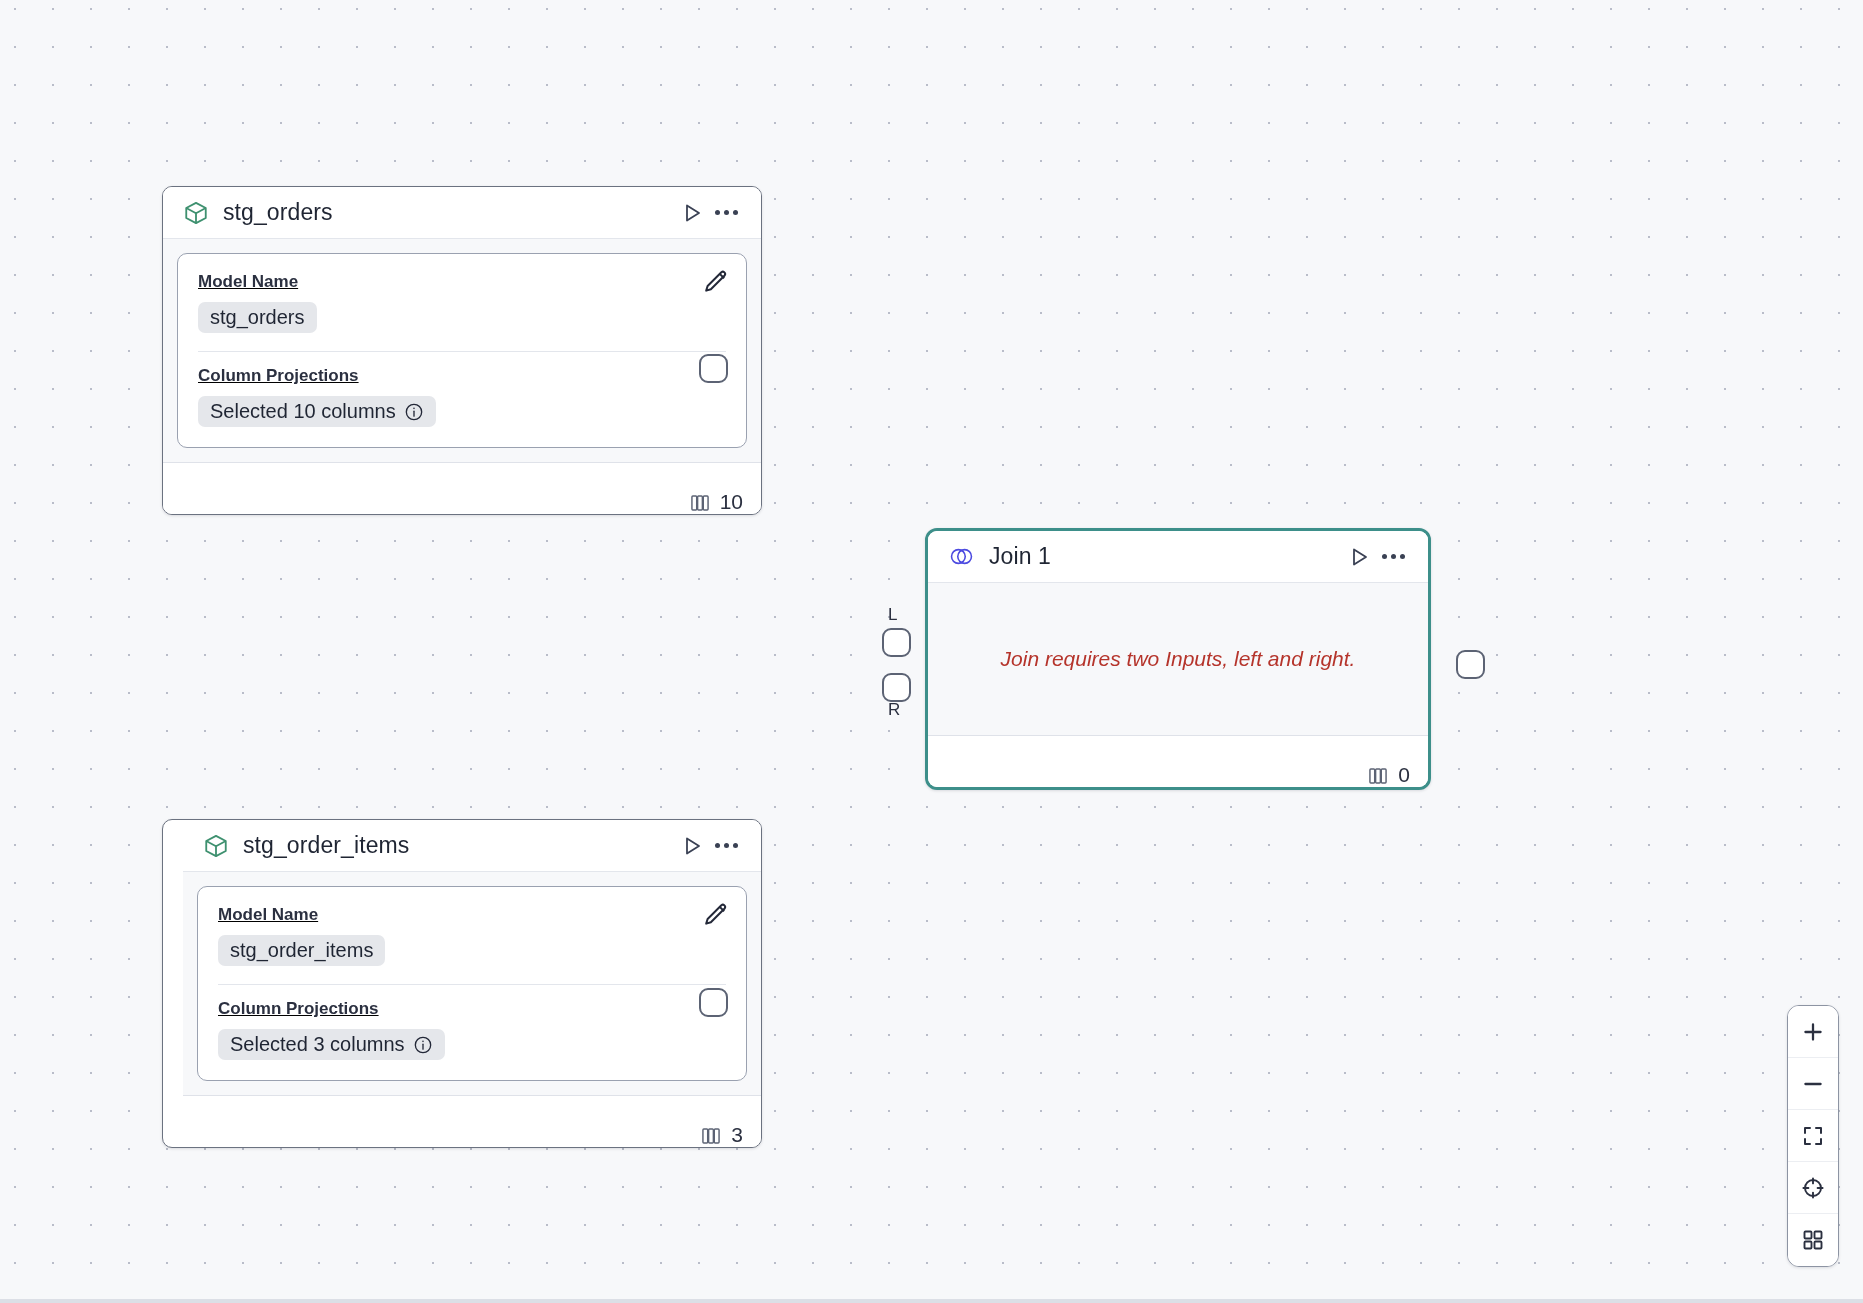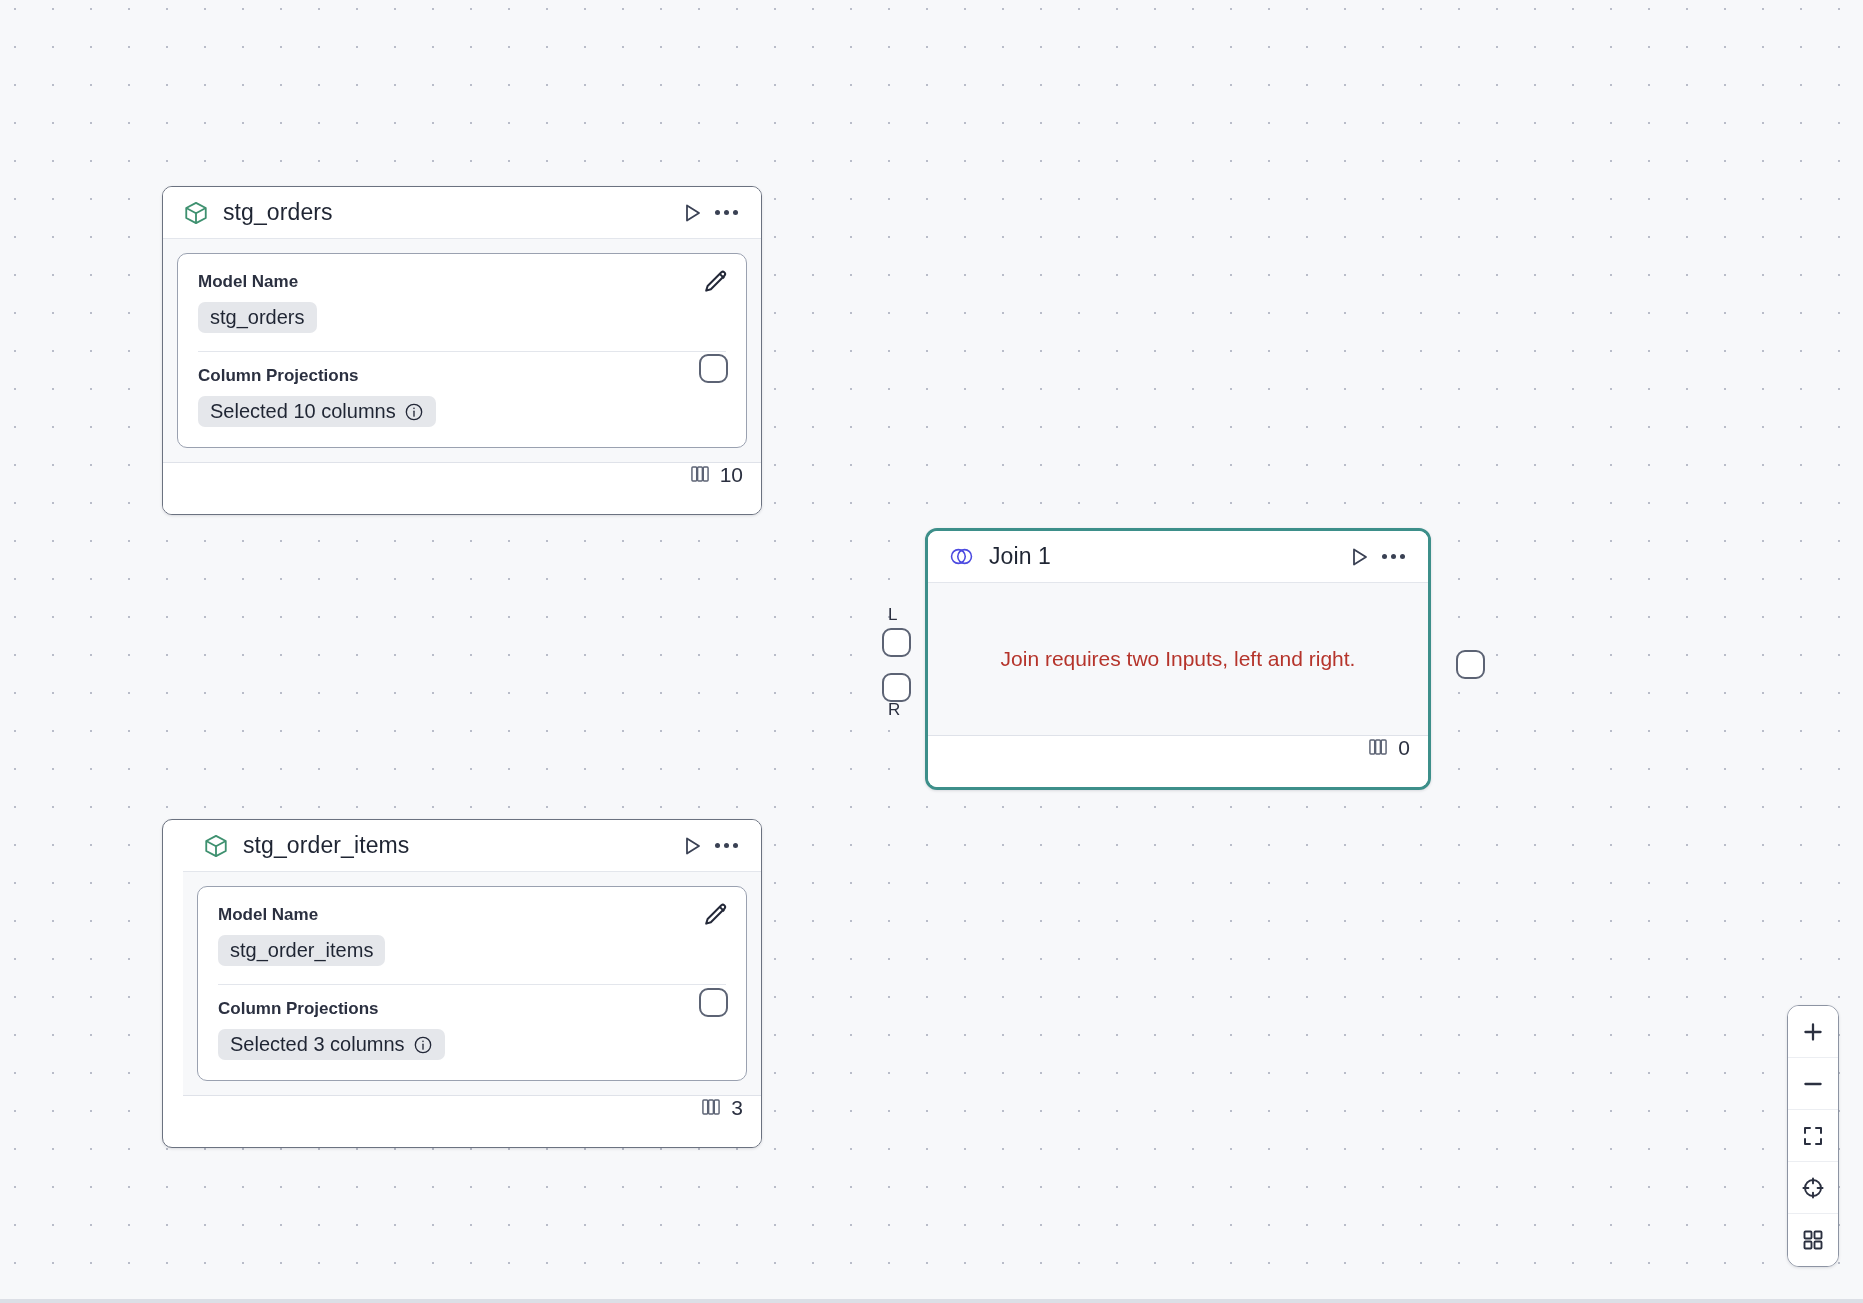--- a/index.html
+++ b/index.html
@@ -70,20 +70,21 @@
   .node-body {
     background: #f7f8fa;
     padding: 14px 14px 14px 14px;
   }
   .inner-card {
     background: #ffffff;
     border: 1.5px solid #9aa1b0;
     border-radius: 10px;
     padding: 18px 20px 20px 20px;
     position: relative;
+    text-decoration: underline;
   }
   .field-label {
     font-size: 17px;
     font-weight: bold;
     color: #2b3040;
     margin-bottom: 10px;
   }
   .chip {
     display: inline-flex;
     align-items: center;
@@ -105,21 +106,21 @@
     width: 28px; height: 28px;
     cursor: pointer;
   }
 
   
   .node-footer {
     height: 52px;
     background: #ffffff;
     border-top: 1px solid #dfe2e9;
     display: flex;
-    align-items: flex-start;
+    align-items: flex-end;
     justify-content: flex-end;
     padding-right: 18px;
     gap: 9px;
   }
   .footer-count {
     font-size: 21px;
     color: #2b3040;
   }
 
   
@@ -131,20 +132,21 @@
     justify-content: center;
     flex-direction: column;
     padding: 0 22px;
   }
   .join-error {
     color: #b5342b;
     font-size: 21px;
     line-height: 1.45;
     text-align: center;
     white-space: nowrap;
+    font-style: italic;
   }
 
   
   .port {
     position: absolute;
     width: 29px; height: 29px;
     background: #ffffff;
     border: 2px solid #5c6374;
     border-radius: 9px;
     cursor: crosshair;

